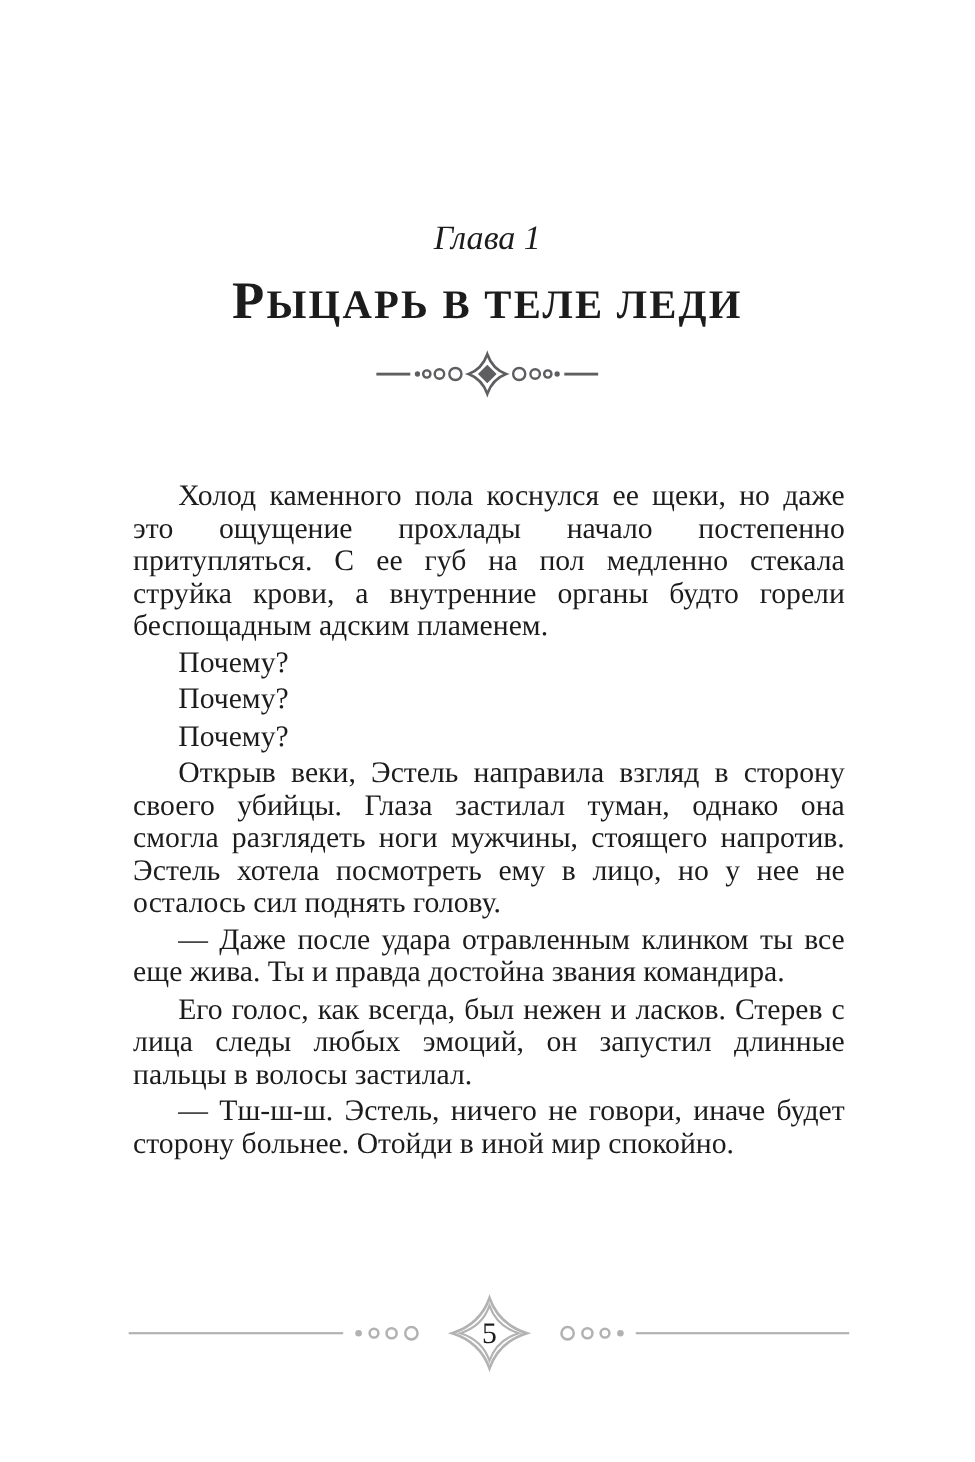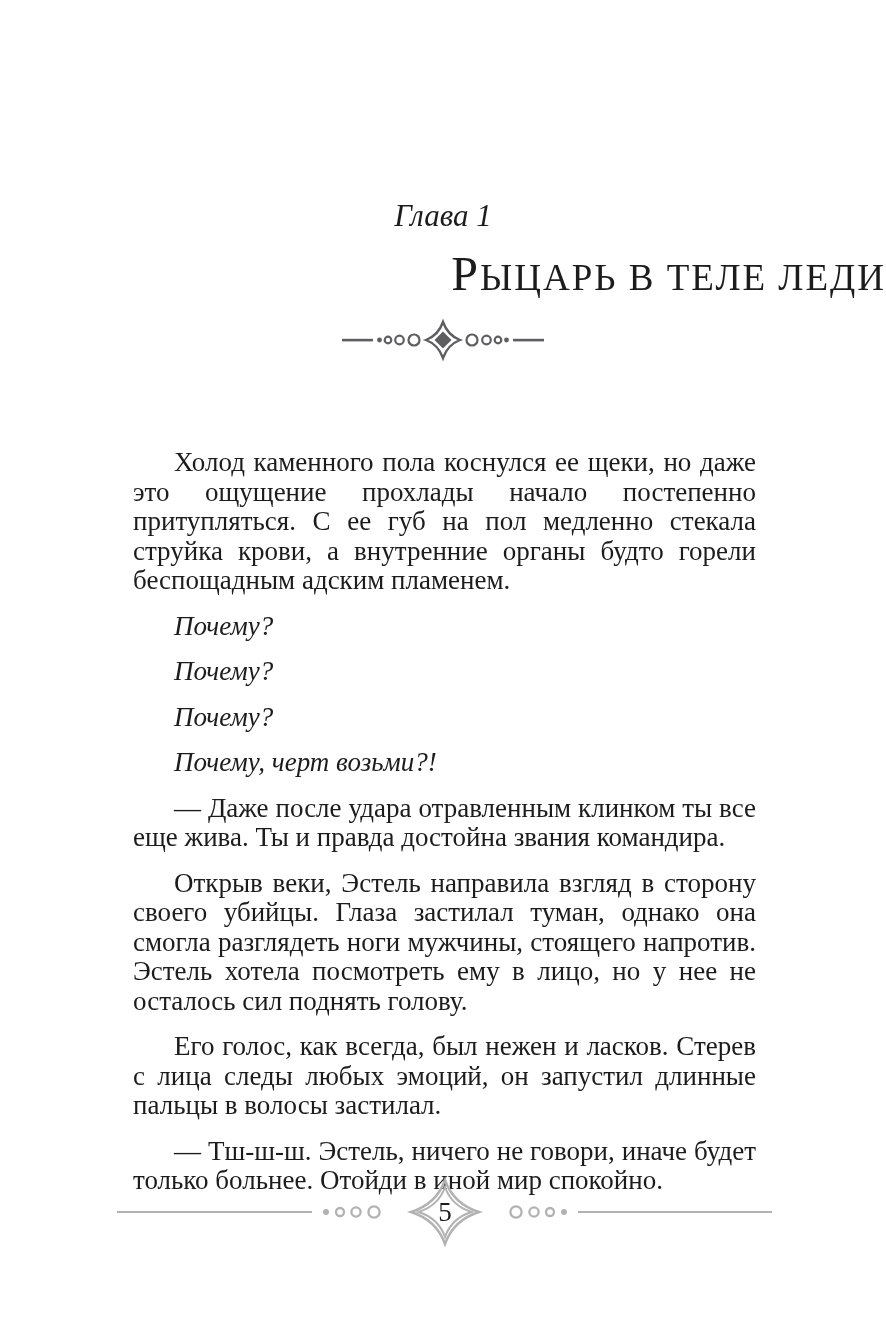--- a/index.html
+++ b/index.html
@@ -30,22 +30,22 @@
     font-style: italic;
     font-size: 31px;
     line-height: 36px;
     font-weight: 400;
   }
   .chapter-title {
     position: absolute;
     top: 250px;
     left: 0;
     width: 100%;
-    text-align: right;
-    font-weight: normal;
+    text-align: center;
+    font-weight: bold;
     font-size: 37px;
     line-height: 48px;
     letter-spacing: 2px;
     white-space: nowrap;
   }
   .chapter-title .initial {
     font-size: 48px;
     letter-spacing: 2px;
   }
   .divider {
@@ -60,24 +60,23 @@
     position: absolute;
     top: 432px;
     left: 117px;
     width: 655px;
     font-size: 27px;
     line-height: 29.5px;
     text-align: justify;
   }
   .body-text p {
     text-indent: 41px;
-    margin: 16px;
+    margin: 4px;
   }
   .body-text p.italic {
-    font-style: italic;
     text-align: left;
   }
   .footer {
     position: absolute;
     top: 1174px;
     left: 117px;
     width: 655px;
     height: 76px;
     display: flex;
     align-items: center;
@@ -119,25 +118,24 @@
       <path d="M101,4 Q105.7,17.3 118,22 Q105.7,26.7 101,40 Q96.3,26.7 84,22 Q96.3,17.3 101,4 Z" fill="none" stroke="var(--ornament_dark)" stroke-width="2.4"></path>
       <path d="M101,13.5 L109.5,22 L101,30.5 L92.5,22 Z" fill="var(--ornament_dark)" stroke="none"></path>
     </svg>
   </div>
 
   <div class="body-text" lang="ru">
     <p>Холод каменного пола коснулся ее щеки, но даже это ощущение прохлады начало постепенно притупляться. С ее губ на пол медленно стекала струйка крови, а внутренние органы будто горели беспощадным адским пламенем.</p>
     <p class="italic">Почему?</p>
     <p class="italic">Почему?</p>
     <p class="italic">Почему?</p>
-    <p class="italic">Почему, черт возьми?!</p>
+    <p>Открыв веки, Эстель направила взгляд в сторону своего убийцы. Глаза застилал туман, однако она смогла разглядеть ноги мужчины, стоящего напротив. Эстель хотела посмотреть ему в лицо, но у нее не осталось сил поднять голову.</p>
     <p>— Даже после удара отравленным клинком ты все еще жива. Ты и правда достойна звания командира.</p>
-    <p>Открыв веки, Эстель направила взгляд в сторону своего убийцы. Глаза застилал туман, однако она смогла разглядеть ноги мужчины, стоящего напротив. Эстель хотела посмотреть ему в лицо, но у нее не осталось сил поднять голову.</p>
     <p>Его голос, как всегда, был нежен и ласков. Стерев с лица следы любых эмоций, он запустил длинные пальцы в волосы застилал.</p>
-    <p>— Тш-ш-ш. Эстель, ничего не говори, иначе будет только больнее. Отойди в иной мир спокойно.</p>
+    <p>— Тш-ш-ш. Эстель, ничего не говори, иначе будет сторону больнее. Отойди в иной мир спокойно.</p>
   </div>
 
   <div class="footer">
     <div class="rule left"></div>
     <svg class="footer-ornament" width="252" height="76" viewBox="0 0 252 76">
       <g stroke="none" fill="var(--ornament_light)">
         <circle cx="7" cy="38" r="3"></circle>
         <circle cx="245" cy="38" r="3"></circle>
       </g>
       <g fill="none" stroke="var(--ornament_light)" stroke-width="2.3">

